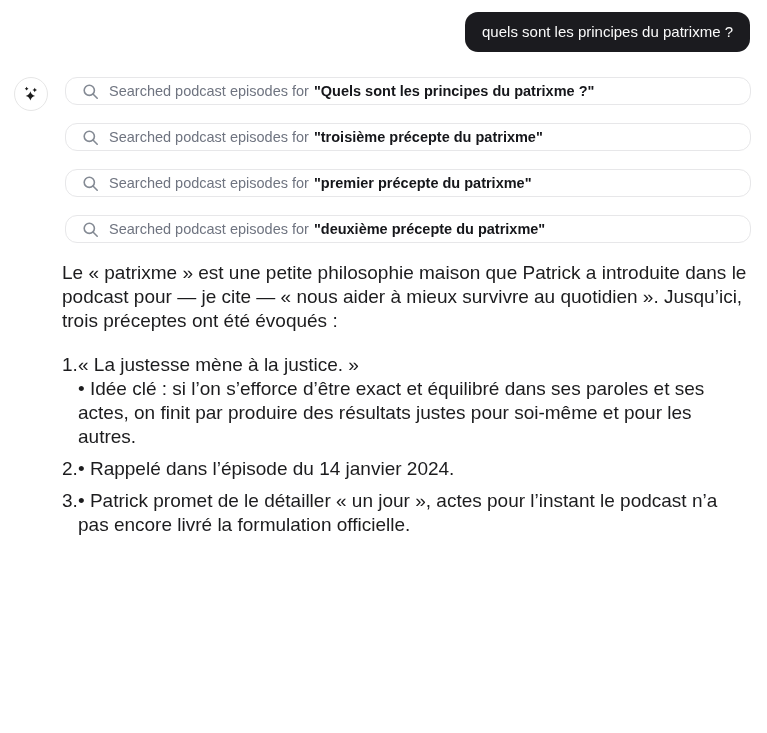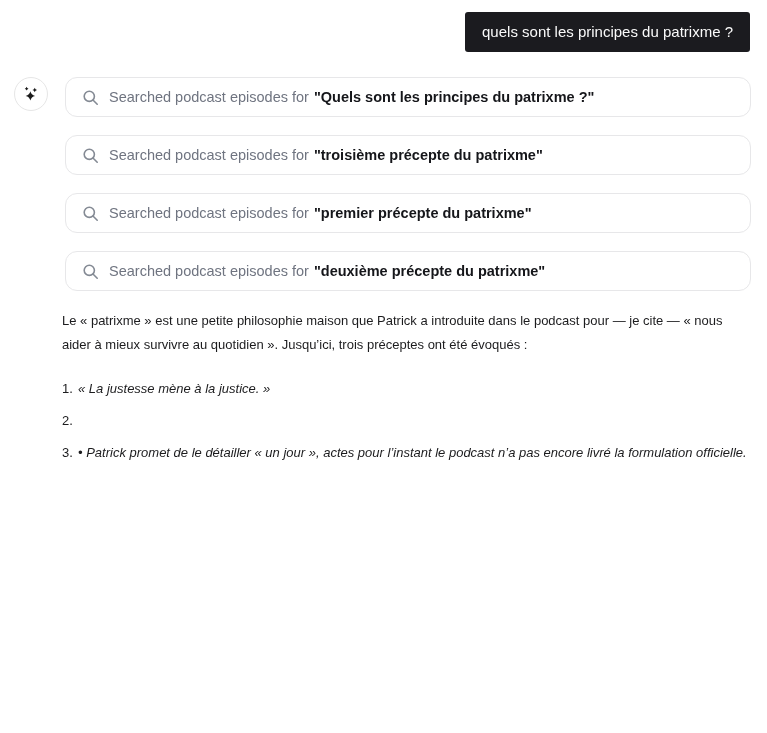--- a/index.html
+++ b/index.html
@@ -18,21 +18,21 @@
     display: flex;
     justify-content: flex-end;
     padding: 12px 17px 0 0;
   }
   .user-bubble {
     background: #1b1b1f;
     color: #fafafa;
     font-size: 15px;
     line-height: 22px;
     padding: 9px 17px;
-    border-radius: 3px;
+    border-radius: 13px;
     max-width: 560px;
   }
 
   
   .assistant-row {
     position: relative;
     margin-top: 25px;
   }
   .avatar {
     position: absolute;
@@ -51,52 +51,52 @@
 
   .assistant-content {
     margin-left: 62px;
     margin-right: 16px; 
   }
 
   
   .searches { }
   .search-row {
     margin-left: 3px;
-    height: 40px;
+    height: 28px;
     border: 1px solid #e7e7e9;
     border-radius: 12px;
     background: #ffffff;
     display: flex;
     align-items: center;
     padding: 0 16px;
     margin-bottom: 18px;
     font-size: 14.5px;
     white-space: nowrap;
     overflow: hidden;
     cursor: pointer;
   }
   .search-row .mag { flex: 0 0 auto; display: flex; margin-right: 10px; }
   .search-prefix { color: #6f7480; }
   .search-query { color: #15161a; font-weight: 700; margin-left: 5px; }
 
   
   .response {
     margin-top: 2px;
-    font-size: 13px;
+    font-size: 19px;
     line-height: 24px;
     color: #1c1c1e;
   }
   .intro { margin-bottom: 20px; }
   .list-item {
     display: flex;
     margin-bottom: 8px;
   }
   .list-item:last-child { margin-bottom: 0; }
   .num { flex: 0 0 16px; }
-  .item-body { flex: 1 1 auto; min-width: 0; font-style: italic; }
+  .item-body { flex: 1 1 auto; min-width: 0; }
   .bullet::before { content: "• "; }
 </style>
 </head>
 <body>
 
 <div class="chat">
 
   <div class="user-row">
     <div class="user-bubble">quels sont les principes du patrixme ?</div>
   </div>
@@ -159,28 +159,30 @@
 </div>
 
       <div class="response">
         <p class="intro">Le « patrixme » est une petite philosophie maison que Patrick a introduite dans le podcast pour — je cite — « nous aider à mieux survivre au quotidien ». Jusqu’ici, trois préceptes ont été évoqués :</p>
         <div class="list">
   <div class="list-item">
     <span class="num">1.</span>
     <div class="item-body">
       <div class="item-title">« La justesse mène à la justice. »</div>
       <div class="bullets">
+                  <div class="bullet">Idée clé : si l’on s’efforce d’être exact et équilibré dans ses paroles et ses actes, on finit par produire des résultats justes pour soi-même et pour les autres.</div>
                 </div>
     </div>
   </div>
 
   <div class="list-item">
     <span class="num">2.</span>
     <div class="item-body">
       <div class="bullets">
+                  <div class="bullet">Rappelé dans l’épisode du 14 janvier 2024.</div>
                 </div>
     </div>
   </div>
 
   <div class="list-item">
     <span class="num">3.</span>
     <div class="item-body">
       <div class="bullets">
                   <div class="bullet">Patrick promet de le détailler « un jour », actes pour l’instant le podcast n’a pas encore livré la formulation officielle.</div>
                 </div>

